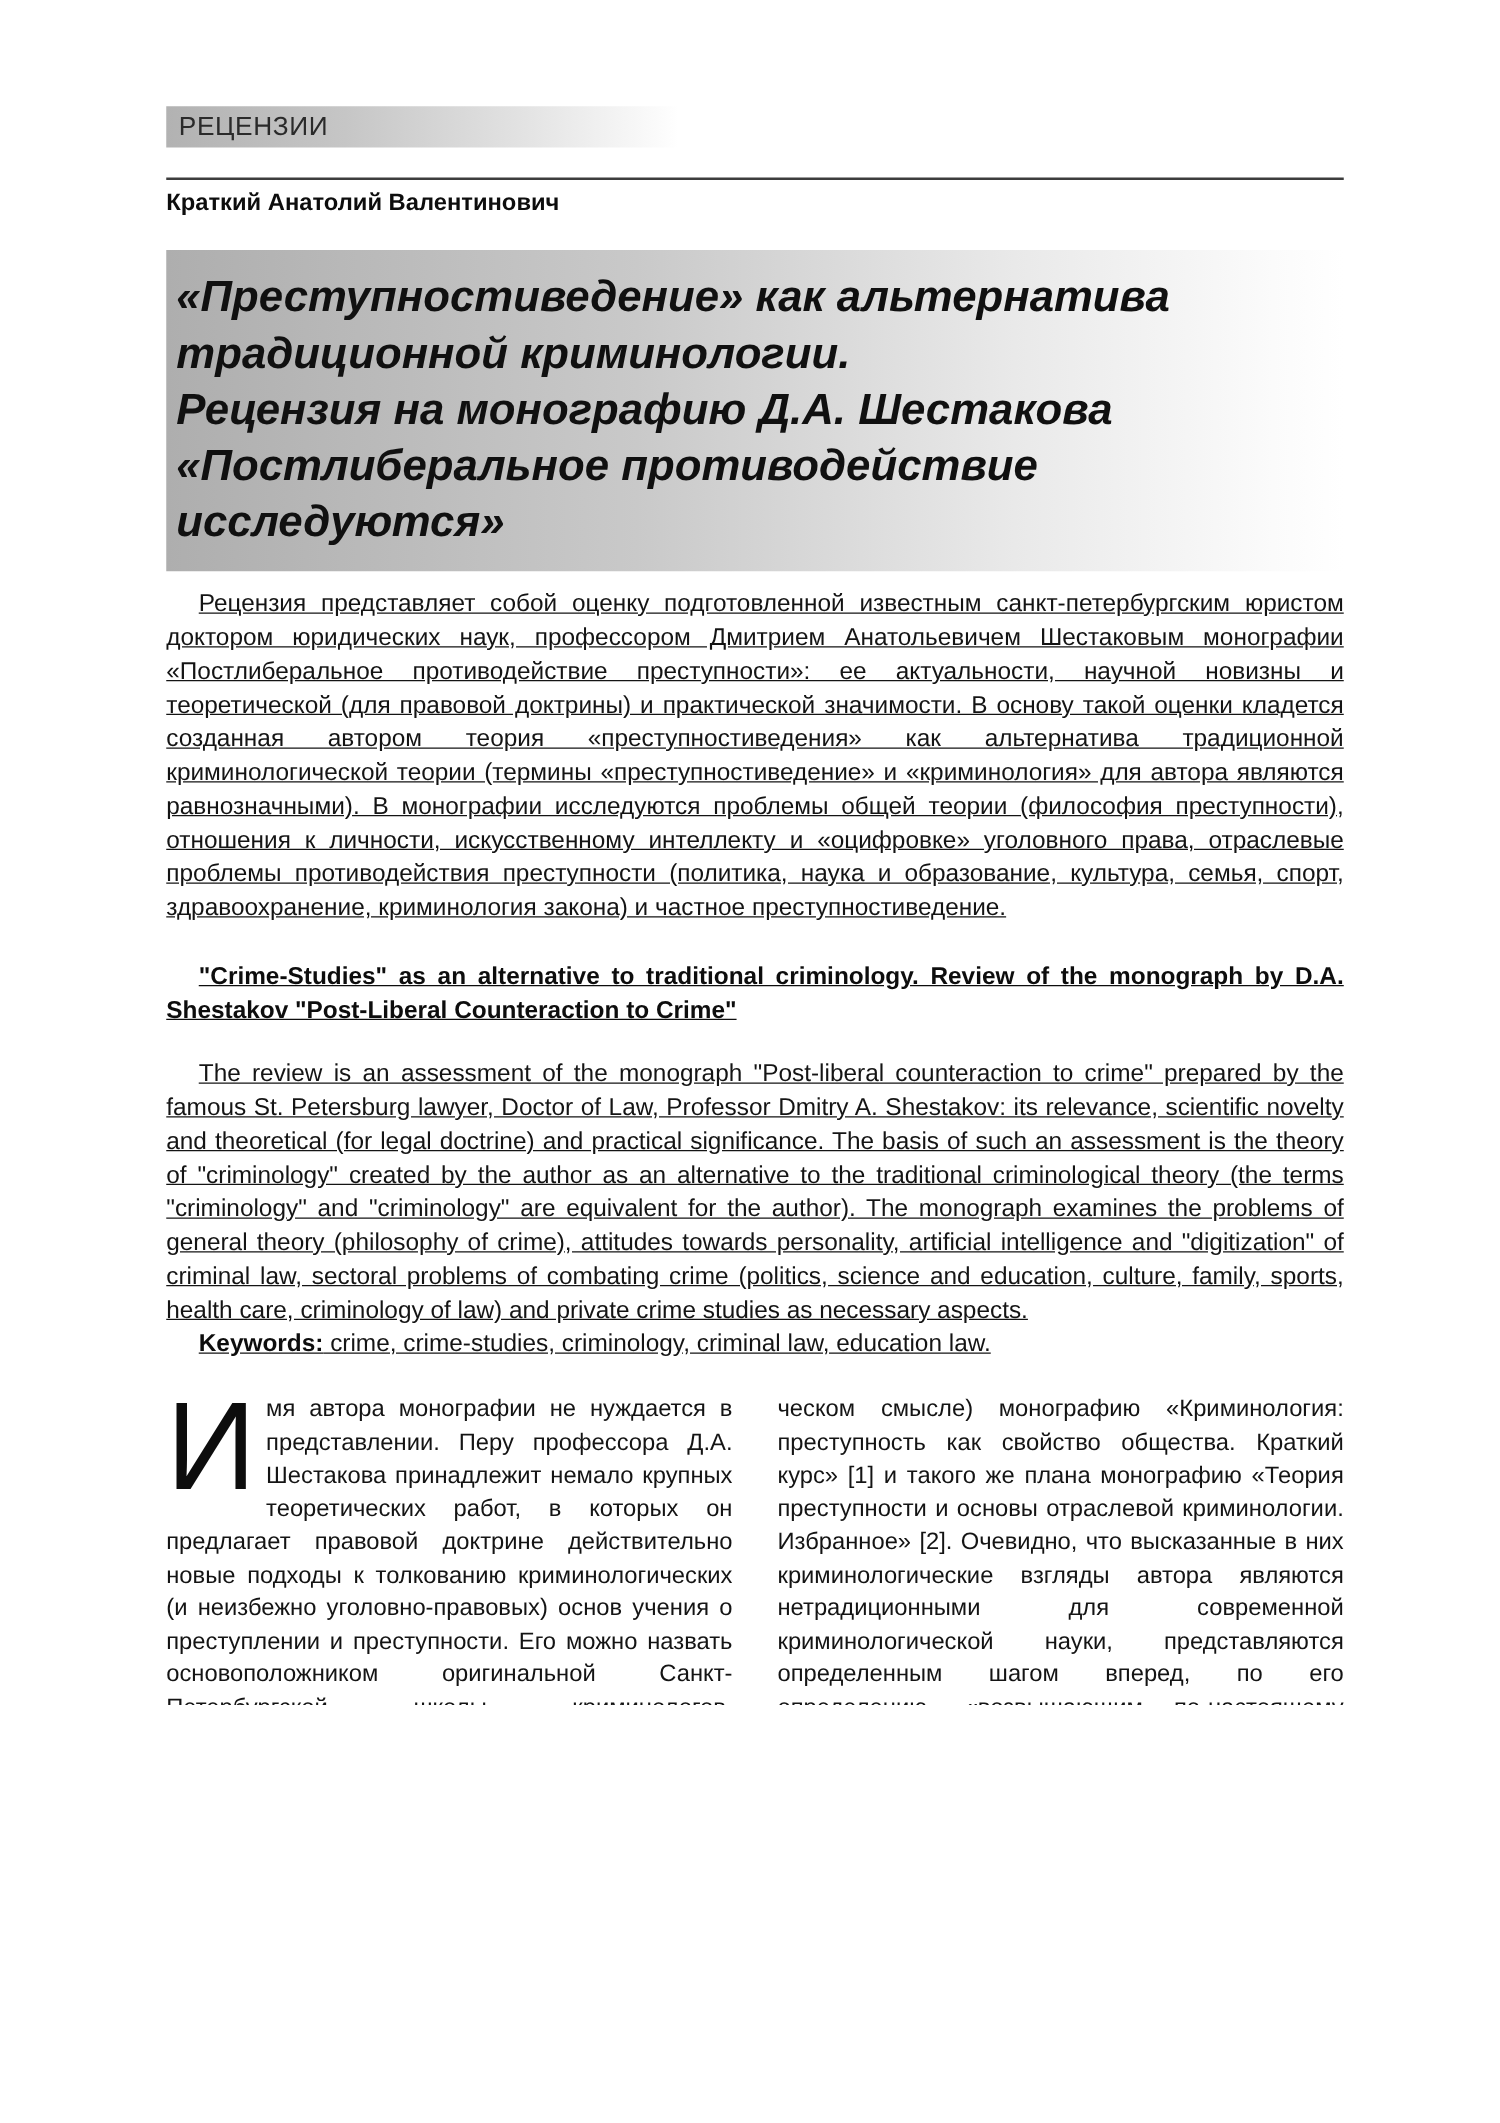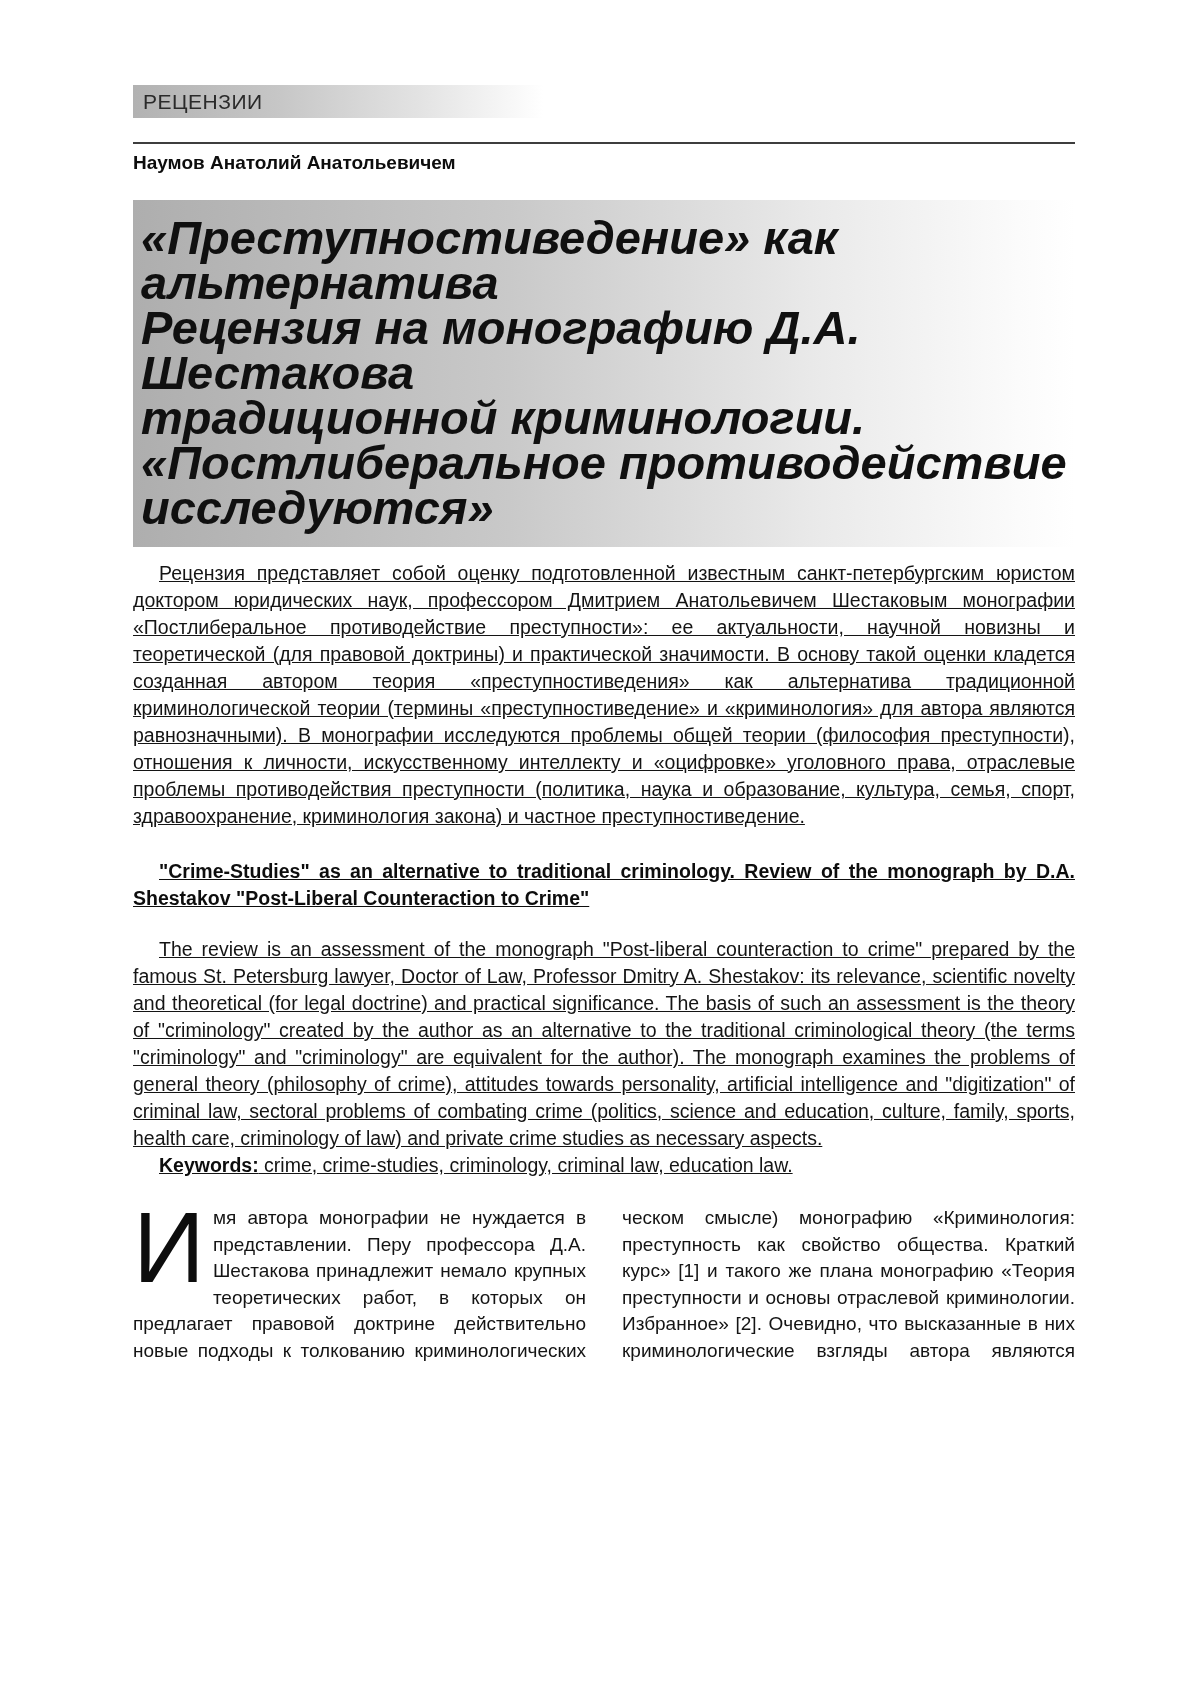--- a/index.html
+++ b/index.html
@@ -31,21 +31,21 @@
     font-size:19px;font-weight:bold;color:#0d0d0d;
   }
 
   
   .title-block{
     margin-top:26px;
     padding:15px 8px 17px 8px;
     background:linear-gradient(to right,#aeaeae 0%,#c9c9c9 40%,#e9e9e9 72%,#fbfbfb 94%,#ffffff 100%);
   }
   .title-line{
-    font-size:47px;line-height:45px;
+    font-size:35px;line-height:45px;
     font-weight:bold;font-style:italic;
     color:#101010;
   }
 
   
   .para{
     margin:0;
     font-size:19.5px;line-height:27px;
     text-align:justify;
     text-indent:26px;
@@ -98,26 +98,26 @@
 
 <div class="page">
   <div class="content">
 
     <div class="section-bar">
       <span>РЕЦЕНЗИИ</span>
     </div>
 
     <hr class="top-rule">
 
-    <div class="author">Наумов Анатолий Анатольевичем</div>
+    <div class="author">Краткий Анатолий Валентинович</div>
 
     <div class="title-block">
       <div class="title-line">«Преступностиведение» как альтернатива</div>
+      <div class="title-line">традиционной криминологии.</div>
       <div class="title-line">Рецензия на монографию Д.А. Шестакова</div>
-      <div class="title-line">традиционной криминологии.</div>
       <div class="title-line">«Постлиберальное противодействие</div>
       <div class="title-line">исследуются»</div>
     </div>
 
     <p class="para abstract-ru">Рецензия представляет собой оценку подготовленной известным санкт-петербургским юристом доктором юридических наук, профессором Дмитрием Анатольевичем Шестаковым монографии «Постлиберальное противодействие преступности»: ее актуальности, научной новизны и теоретической (для правовой доктрины) и практической значимости. В основу такой оценки кладется созданная автором теория «преступностиведения» как альтернатива традиционной криминологической теории (термины «преступностиведение» и «криминология» для автора являются равнозначными). В монографии исследуются проблемы общей теории (философия преступности), отношения к личности, искусственному интеллекту и «оцифровке» уголовного права, отраслевые проблемы противодействия преступности (политика, наука и образование, культура, семья, спорт, здравоохранение, криминология закона) и частное преступностиведение.</p>
 
 
     <p class="para en-title">"Crime-Studies" as an alternative to traditional criminology. Review of the monograph by D.A. Shestakov "Post-Liberal Counteraction to Crime"</p>
 
     <p class="para abstract-en">The review is an assessment of the monograph "Post-liberal counteraction to crime" prepared by the famous St. Petersburg lawyer, Doctor of Law, Professor Dmitry A. Shestakov: its relevance, scientific novelty and theoretical (for legal doctrine) and practical significance. The basis of such an assessment is the theory of "criminology" created by the author as an alternative to the traditional criminological theory (the terms "criminology" and "criminology" are equivalent for the author). The monograph examines the problems of general theory (philosophy of crime), attitudes towards personality, artificial intelligence and "digitization" of criminal law, sectoral problems of combating crime (politics, science and education, culture, family, sports, health care, criminology of law) and private crime studies as necessary aspects.</p>

